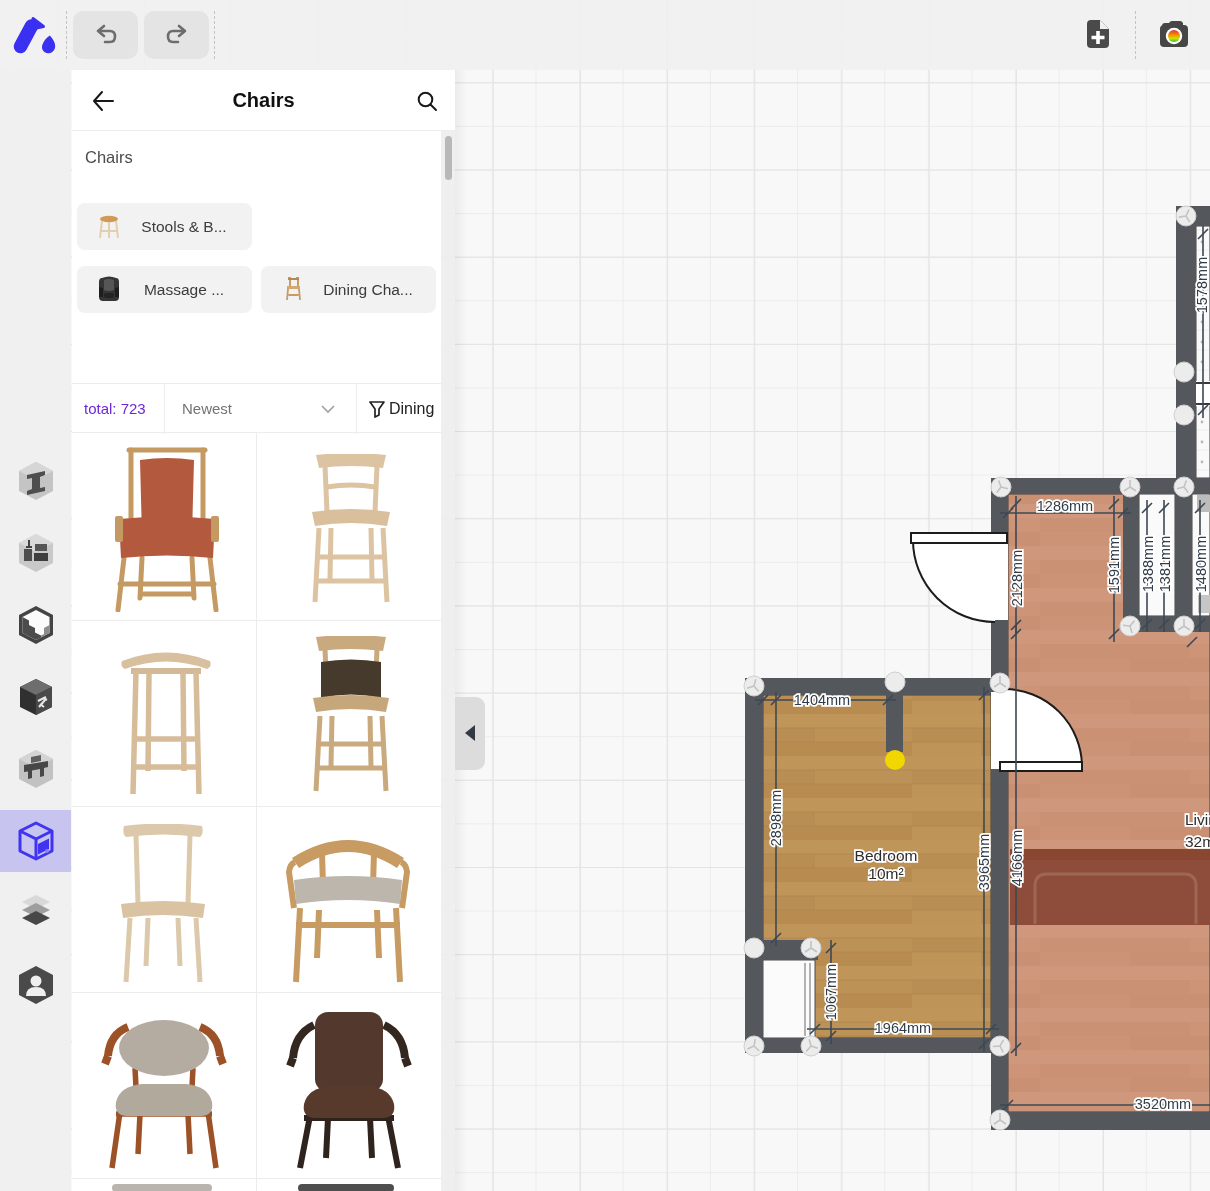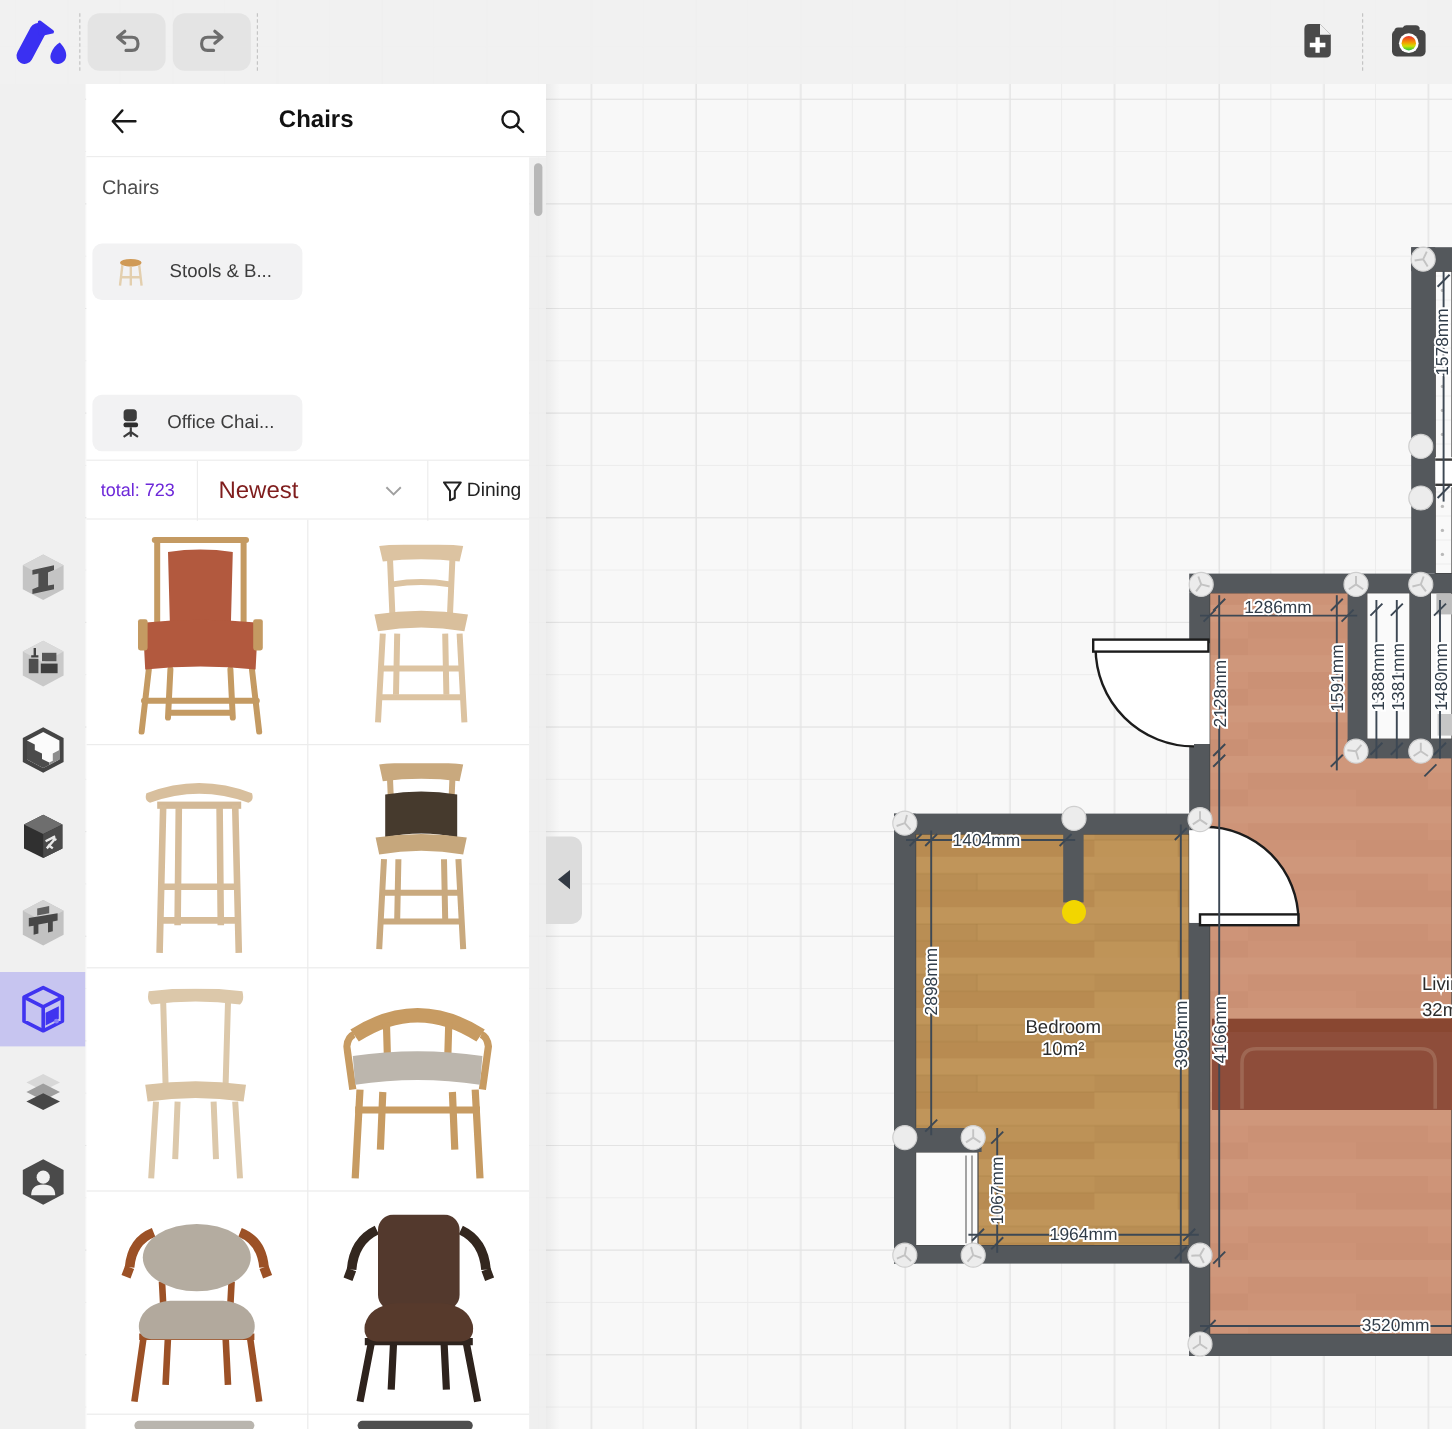--- a/index.html
+++ b/index.html
@@ -322,32 +322,42 @@
 </div>
 <div id="panel">
   <div class="seclabel">Chairs</div>
   <div class="chip" style="left:5px;top:133px">
     <svg class="ci" viewBox="0 0 28 28">
           <ellipse cx="14" cy="7" rx="9" ry="3.2" fill="#d09a55"></ellipse>
           <path d="M7 9 L5 26 M21 9 L23 26 M14 10 L14 26 M6.2 19 L22 19" stroke="#e3cfae" stroke-width="2" fill="none"></path>
         </svg>
     <div class="ct">Stools &amp; B...</div>
   </div>
-  <div class="chip" style="left:5px;top:259px">
+  <div class="chip" style="left:5px;top:196px">
     <svg class="ci" viewBox="0 0 28 28">
-          <rect x="8" y="3" width="11" height="10" rx="3" fill="#3c3c3c"></rect>
-          <rect x="8" y="14" width="12" height="4" rx="1.5" fill="#2e2e2e"></rect>
-          <path d="M14 18 L14 22 M14 22 L8 26 M14 22 L20 26 M14 22 L14 26" stroke="#3c3c3c" stroke-width="1.8"></path>
-        </svg>
-    <div class="ct">Office Chai...</div>
+          <path d="M7 3 Q4 3 4 7 L4 22 Q4 26 8 26 L20 26 Q24 26 24 22 L24 7 Q24 3 21 3 Q14 0 7 3 Z" fill="#353535"></path>
+          <path d="M9 5 Q14 3 19 5 L19 15 Q14 17 9 15 Z" fill="#565656"></path>
+          <path d="M4 12 L8 13 L8 22 L4 22 Z M24 12 L20 13 L20 22 L24 22 Z" fill="#1e1e1e"></path>
+          <rect x="9" y="18" width="10" height="5" rx="2" fill="#242424"></rect>
+        </svg>
+    <div class="ct">Massage ...</div>
+  </div>
+  <div class="chip" style="left:189px;top:196px">
+    <svg class="ci" viewBox="0 0 28 28">
+          <path d="M9 3 L11 3 L11 12 M17 3 L19 3 L19 12" stroke="#c89a66" stroke-width="2" fill="none"></path>
+          <rect x="8" y="11" width="13" height="3" fill="#d3a871"></rect>
+          <path d="M9 14 L8 25 M20 14 L21 25 M9.5 20 L19.5 20" stroke="#c89a66" stroke-width="1.8" fill="none"></path>
+          <rect x="9" y="3" width="11" height="2" fill="#b8884f"></rect>
+        </svg>
+    <div class="ct">Dining Cha...</div>
   </div>
   <div id="toolbar">
     <div style="position:absolute;left:12px;top:0;width:80px;height:50px;line-height:50px;font-size:15px;color:#6d28d9">total: 723</div>
     <div style="position:absolute;left:92px;top:0;height:50px;border-left:1px solid #ededed"></div>
-    <div style="position:absolute;left:110px;top:0;height:50px;line-height:50px;font-size:20px;color:#7f1d1d">Newest</div>
+    <div style="position:absolute;left:110px;top:0;height:50px;line-height:50px;font-size:15px;color:#737373">Newest</div>
     <svg style="position:absolute;left:248px;top:18px" width="16" height="14" viewBox="0 0 16 14">
           <path d="M2 4 L8 10 L14 4" stroke="#a0a0a0" stroke-width="1.6" fill="none"></path>
         </svg>
     <div style="position:absolute;left:284px;top:0;height:50px;border-left:1px solid #ededed"></div>
     <svg style="position:absolute;left:296px;top:16px" width="18" height="18" viewBox="0 0 18 18">
           <path d="M2 2 L16 2 L11 9 L11 15 L7 17 L7 9 Z" stroke="#222" stroke-width="1.7" fill="none" stroke-linejoin="round"></path>
         </svg>
     <div style="position:absolute;left:317px;top:0;height:50px;line-height:50px;font-size:16px;color:#222">Dining</div>
   </div>
   <div style="position:absolute;left:0;top:363px;width:369px;height:758px;overflow:hidden">

